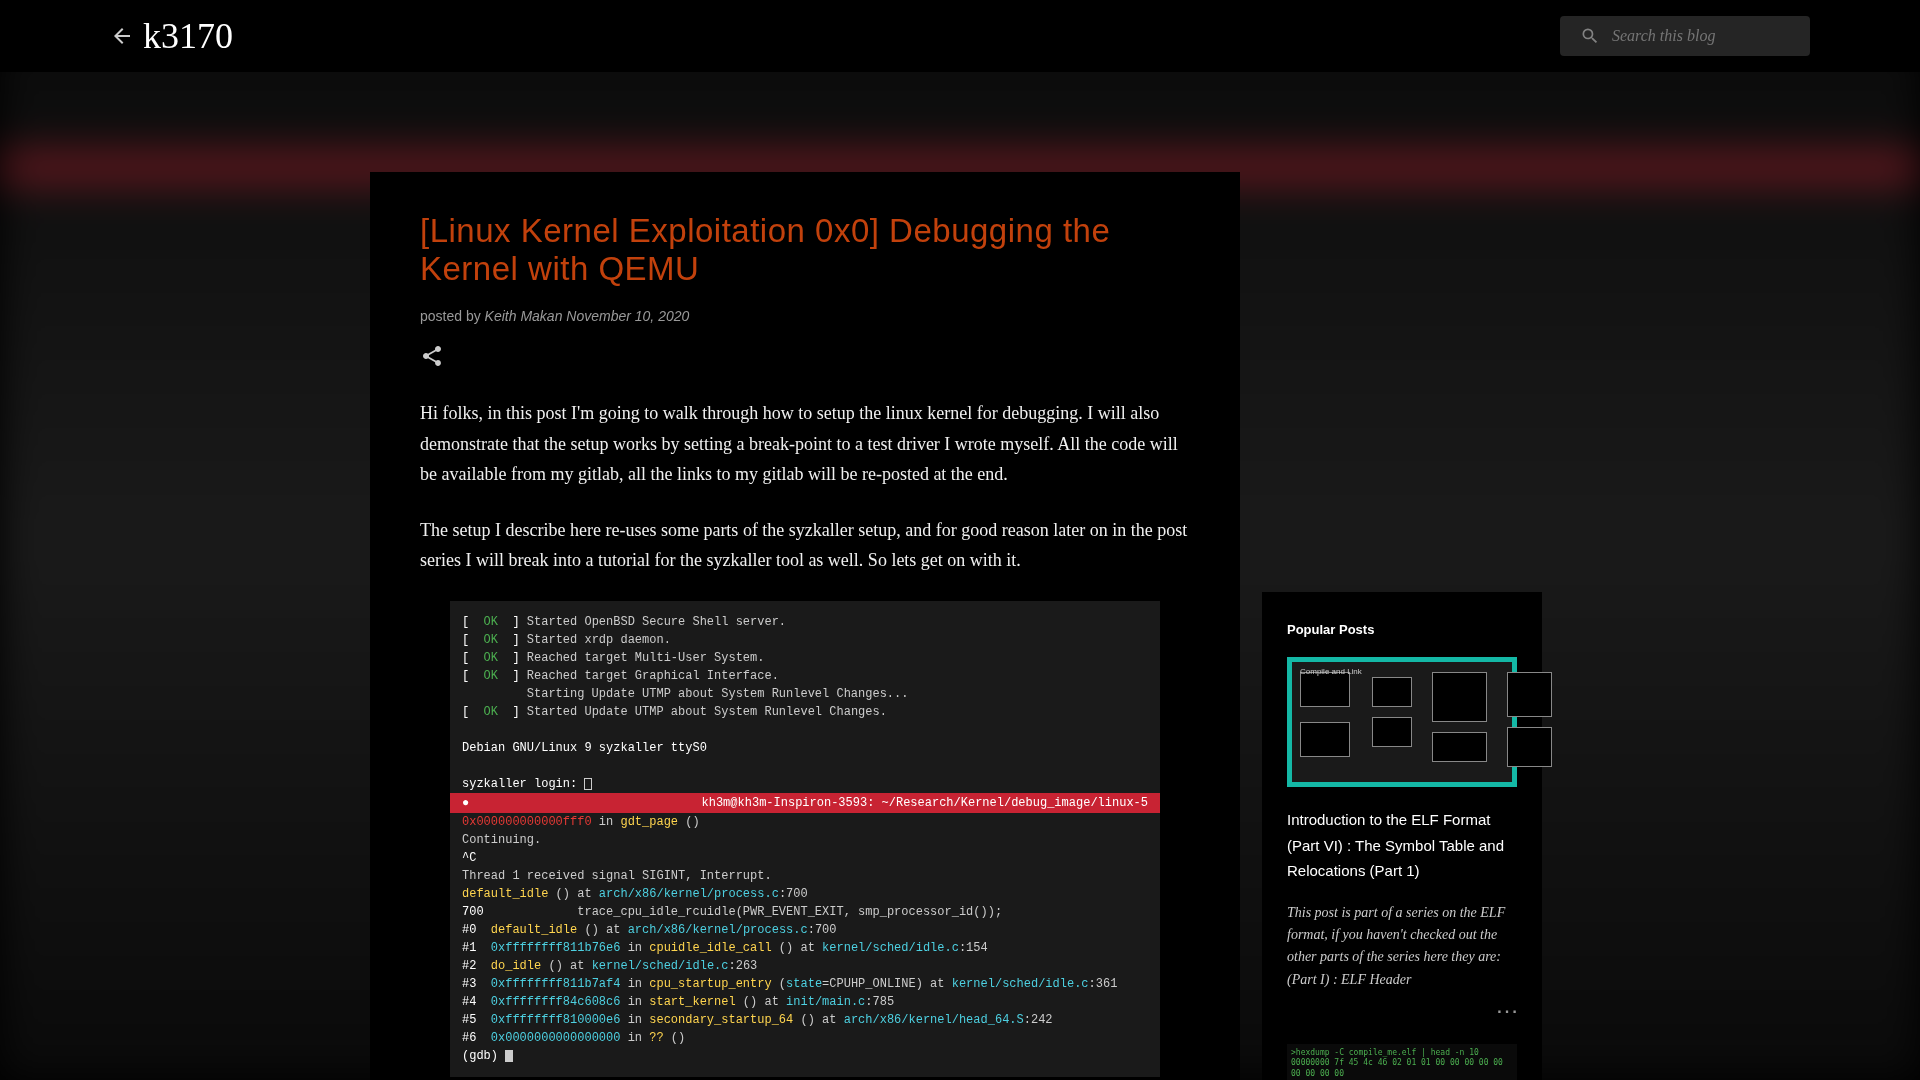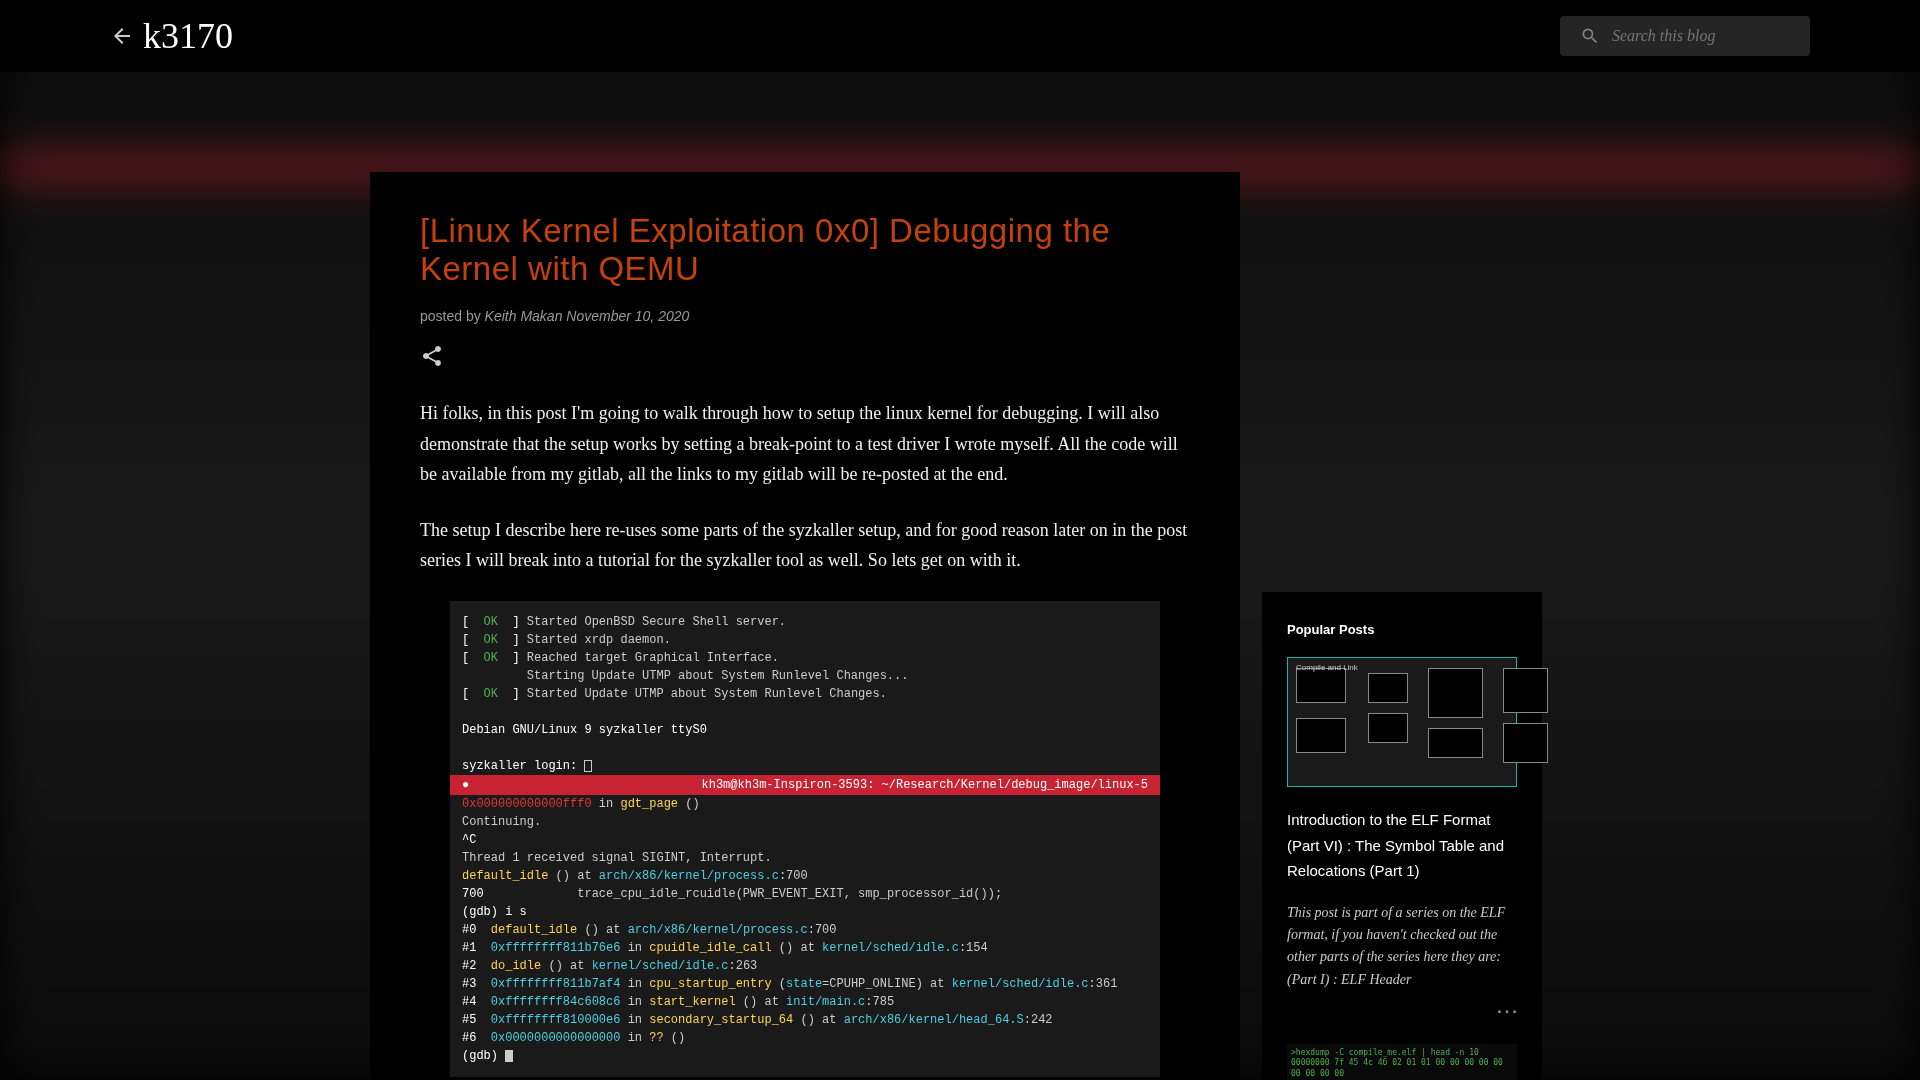--- a/index.html
+++ b/index.html
@@ -165,21 +165,21 @@
     .sidebar-heading {
       font-size: 13px;
       font-weight: bold;
       color: #fff;
       margin-bottom: 20px;
     }
     .pop-thumb {
       width: 100%;
       height: 130px;
       background: #1a1a1a;
-      border: 1px solid #14b8a6;
+      border: 5px solid #14b8a6;
       margin-bottom: 20px;
       position: relative;
     }
     .diagram-box {
       position: absolute;
       border: 1px solid #888;
       background: #000;
     }
     .pop-title {
       font-size: 15px;
@@ -250,38 +250,38 @@
           <path d="M18 16.08c-.76 0-1.44.3-1.96.77L8.91 12.7c.05-.23.09-.46.09-.7s-.04-.47-.09-.7l7.05-4.11c.54.5 1.25.81 2.04.81 1.66 0 3-1.34 3-3s-1.34-3-3-3-3 1.34-3 3c0 .24.04.47.09.7L8.04 9.81C7.5 9.31 6.79 9 6 9c-1.66 0-3 1.34-3 3s1.34 3 3 3c.79 0 1.5-.31 2.04-.81l7.12 4.16c-.05.21-.08.43-.08.65 0 1.61 1.31 2.92 2.92 2.92 1.61 0 2.92-1.31 2.92-2.92s-1.31-2.92-2.92-2.92z"></path>
         </svg>
     </div>
     <div class="article-body">
       <p>Hi folks, in this post I'm going to walk through how to setup the linux kernel for debugging. I will also demonstrate that the setup works by setting a break-point to a test driver I wrote myself. All the code will be available from my gitlab, all the links to my gitlab will be re-posted at the end.</p>
       <p>The setup I describe here re-uses some parts of the syzkaller setup, and for good reason later on in the post series I will break into a tutorial for the syzkaller tool as well. So lets get on with it.</p>
 
       <div class="terminal-screenshot">
         <div class="term-line"><span class="white">[  </span><span class="ok">OK</span><span class="white">  ]</span><span> Started OpenBSD Secure Shell server.</span></div>
         <div class="term-line"><span class="white">[  </span><span class="ok">OK</span><span class="white">  ]</span><span> Started xrdp daemon.</span></div>
+        <div class="term-line"><span class="white">[  </span><span class="ok">OK</span><span class="white">  ]</span><span> Reached target Multi-User System.</span></div>
         <div class="term-line"><span class="white">[  </span><span class="ok">OK</span><span class="white">  ]</span><span> Reached target Graphical Interface.</span></div>
         <div class="term-line">         Starting Update UTMP about System Runlevel Changes...</div>
         <div class="term-line"><span class="white">[  </span><span class="ok">OK</span><span class="white">  ]</span><span> Started Update UTMP about System Runlevel Changes.</span></div>
         <div class="term-line">&nbsp;</div>
         <div class="term-line white">Debian GNU/Linux 9 syzkaller ttyS0</div>
         <div class="term-line">&nbsp;</div>
         <div class="term-line white"><span>syzkaller login: </span><span class="cursor-box"></span></div>
         <div class="red-bar">
             <span>●</span>
             <span>kh3m@kh3m-Inspiron-3593: ~/Research/Kernel/debug_image/linux-5</span>
           </div>
         <div class="term-line"><span class="red-txt">0x000000000000fff0</span><span> in </span><span class="yellow">gdt_page</span><span> ()</span></div>
         <div class="term-line">Continuing.</div>
         <div class="term-line white">^C</div>
         <div class="term-line">Thread 1 received signal SIGINT, Interrupt.</div>
         <div class="term-line"><span class="yellow">default_idle</span><span> () at </span><span class="cyan">arch/x86/kernel/process.c</span><span>:700</span></div>
         <div class="term-line"><span class="white">700</span><span>             trace_cpu_idle_rcuidle(PWR_EVENT_EXIT, smp_processor_id());</span></div>
-        <div class="term-line white">(gdb) i s</div>
         <div class="term-line"><span class="white">#0  </span><span class="yellow">default_idle</span><span> () at </span><span class="cyan">arch/x86/kernel/process.c</span><span>:700</span></div>
         <div class="term-line"><span class="white">#1  </span><span class="cyan">0xffffffff811b76e6</span><span> in </span><span class="yellow">cpuidle_idle_call</span><span> () at </span><span class="cyan">kernel/sched/idle.c</span><span>:154</span></div>
         <div class="term-line"><span class="white">#2  </span><span class="yellow">do_idle</span><span> () at </span><span class="cyan">kernel/sched/idle.c</span><span>:263</span></div>
         <div class="term-line"><span class="white">#3  </span><span class="cyan">0xffffffff811b7af4</span><span> in </span><span class="yellow">cpu_startup_entry</span><span> (</span><span class="cyan">state</span><span>=CPUHP_ONLINE) at </span><span class="cyan">kernel/sched/idle.c</span><span>:361</span></div>
         <div class="term-line"><span class="white">#4  </span><span class="cyan">0xffffffff84c608c6</span><span> in </span><span class="yellow">start_kernel</span><span> () at </span><span class="cyan">init/main.c</span><span>:785</span></div>
         <div class="term-line"><span class="white">#5  </span><span class="cyan">0xffffffff810000e6</span><span> in </span><span class="yellow">secondary_startup_64</span><span> () at </span><span class="cyan">arch/x86/kernel/head_64.S</span><span>:242</span></div>
         <div class="term-line"><span class="white">#6  </span><span class="cyan">0x0000000000000000</span><span> in </span><span class="yellow">??</span><span> ()</span></div>
         <div class="term-line white"><span>(gdb) </span><span class="cursor-box" style="background:#ccc"></span></div>
       </div>
 

